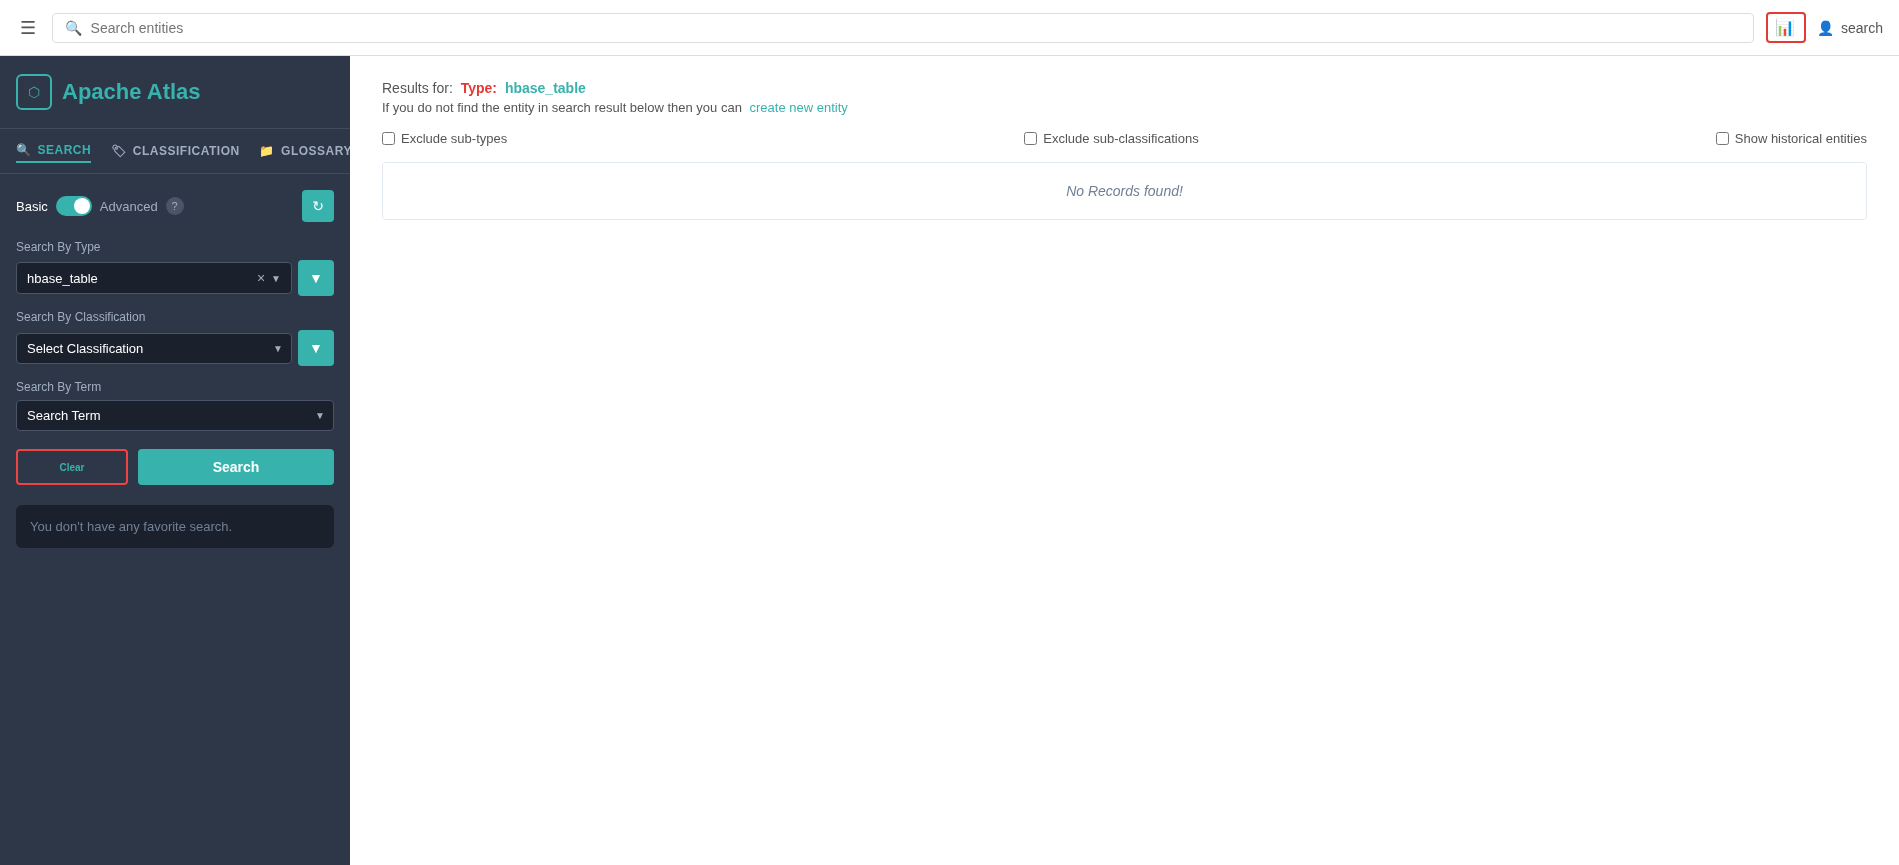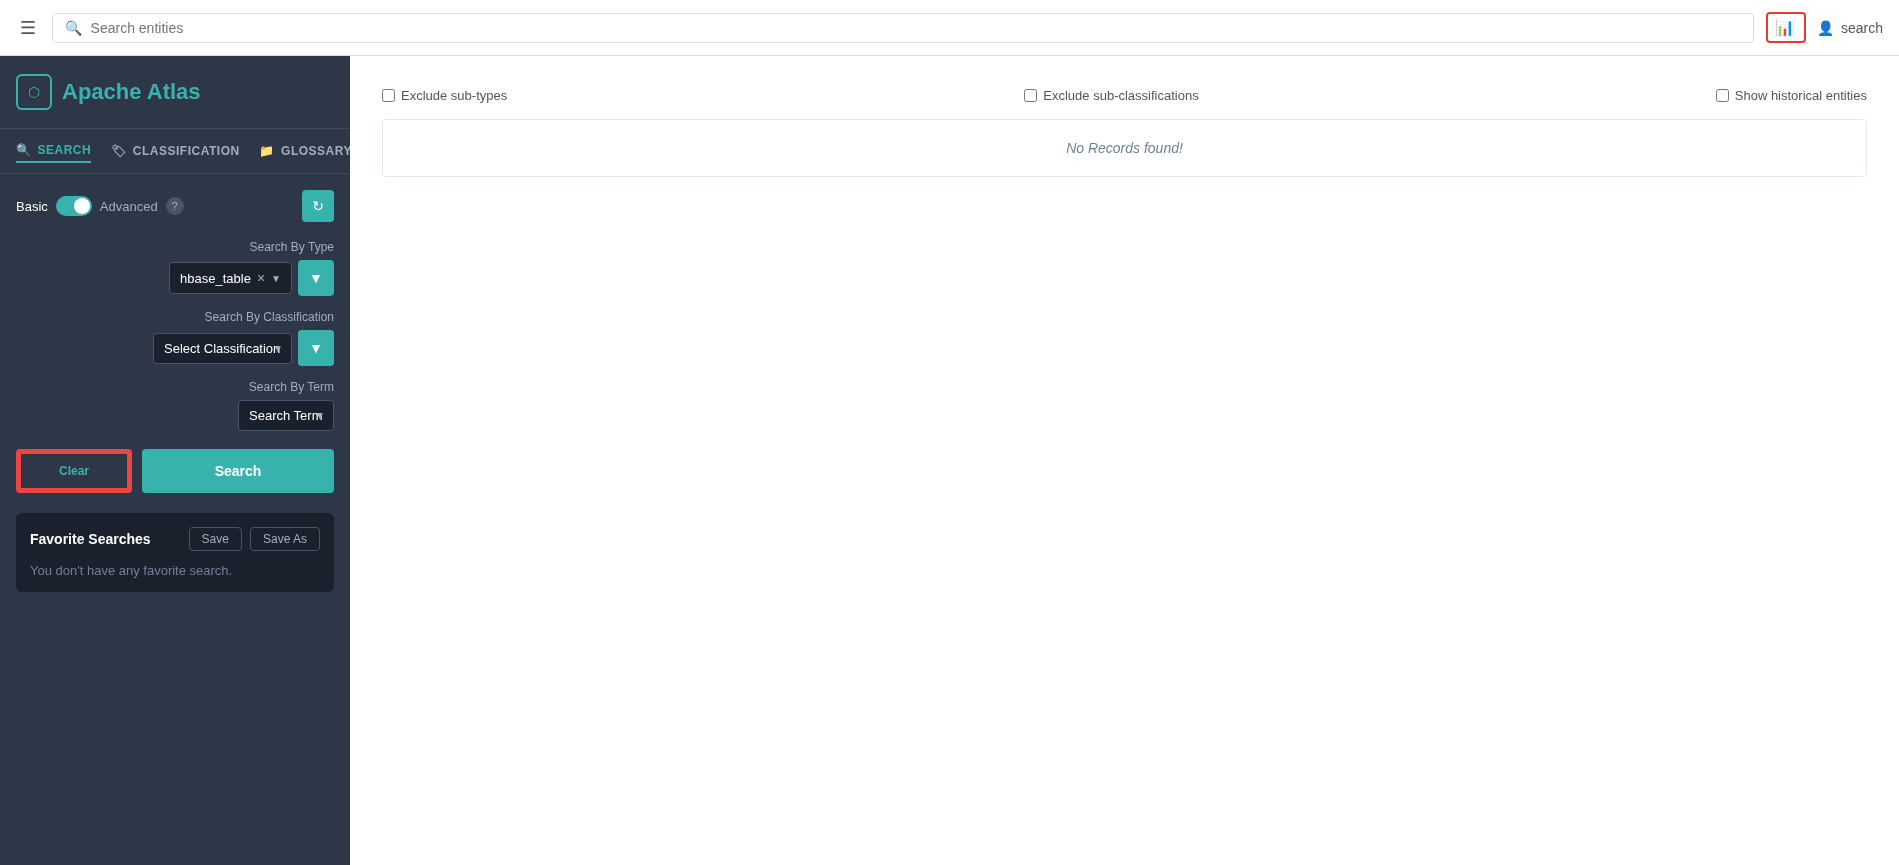--- a/index.html
+++ b/index.html
@@ -64,21 +64,21 @@
     }
     .toggle-switch::after {
       content: ''; position: absolute; width: 16px; height: 16px; background: #fff;
       border-radius: 50%; top: 2px; left: 18px; transition: left 0.2s;
     }
     .refresh-btn {
       width: 32px; height: 32px; background: #38b2ac; border-radius: 4px;
       display: flex; align-items: center; justify-content: center; cursor: pointer; color: #fff; font-size: 14px;
     }
 
-    .field-group { display: flex; flex-direction: column; gap: 6px; align-items: flex-end; }
+    .field-group { display: flex; flex-direction: column; gap: 6px; }
     .field-label { font-size: 12px; color: #a0aec0; }
     .field-row { display: flex; gap: 6px; align-items: center; }
     .select-wrapper {
       flex: 1; background: #1a202c; border: 1px solid #4a5568; border-radius: 4px;
       padding: 7px 10px; display: flex; align-items: center; position: relative;
     }
     .select-wrapper select {
       background: transparent; border: none; color: #fff; font-size: 13px;
       width: 100%; outline: none; appearance: none; cursor: pointer;
     }
@@ -99,22 +99,22 @@
       font-size: 14px; flex-shrink: 0;
     }
 
     .text-input {
       flex: 1; background: #fff; border: 1px solid #ddd; border-radius: 4px;
       color: #333; padding: 8px 10px; font-size: 13px; outline: none;
     }
 
     .btn-row { display: flex; gap: 10px; margin-top: 4px; }
     .btn-clear {
-      flex: 1; background: transparent; border: 5px solid #ef4444; color: #38b2ac;
-      border-radius: 4px; padding: 10px; font-size: 12px; cursor: pointer; font-weight: 600;
+      flex: 1; background: transparent; border: 2px solid #ef4444; color: #38b2ac;
+      border-radius: 4px; padding: 10px; font-size: 10px; cursor: pointer; font-weight: 600;
     }
     .btn-search {
       flex: 2; background: #38b2ac; border: none; color: #fff;
       border-radius: 4px; padding: 10px; font-size: 14px; cursor: pointer; font-weight: 600;
     }
 
     .favorite-section {
       background: #1a202c; border-radius: 6px; padding: 14px; margin-top: 6px;
     }
     .fav-header { display: flex; align-items: center; justify-content: space-between; margin-bottom: 12px; }
@@ -253,35 +253,39 @@
         </div>
       </div>
 
 
       <div class="btn-row">
         <button class="btn-clear">Clear</button>
         <button class="btn-search">Search</button>
       </div>
 
       <div class="favorite-section">
-        <div class="fav-header">
-          <span class="fav-title">Favorite Searches</span>
-          <div class="fav-btns">
-            <button class="fav-btn">Save</button>
-            <button class="fav-btn">Save As</button>
-          </div>
-        </div>
         <div class="fav-empty">You don't have any favorite search.</div>
       </div>
 
     </div>
   </div>
 
   <div class="main-content">
 
+    <div class="results-header">
+      <div class="results-for">
+        <span>Results for:</span>
+        <span style="color:#e53935; font-weight:600; margin-left:4px;">Type:</span>
+        <span style="color:#38b2ac; font-weight:600; margin-left:4px;">hbase_table</span>
+      </div>
+      <div class="results-hint">
+        <span>If you do not find the entity in search result below then you can</span>
+        <a style="color:#38b2ac; margin-left:4px;">create new entity</a>
+      </div>
+    </div>
 
     <div class="checkboxes-row">
       <label class="checkbox-item">
         <input type="checkbox" style="">
         <span>Exclude sub-types</span>
       </label>
       <label class="checkbox-item">
         <input type="checkbox" style="">
         <span>Exclude sub-classifications</span>
       </label>

